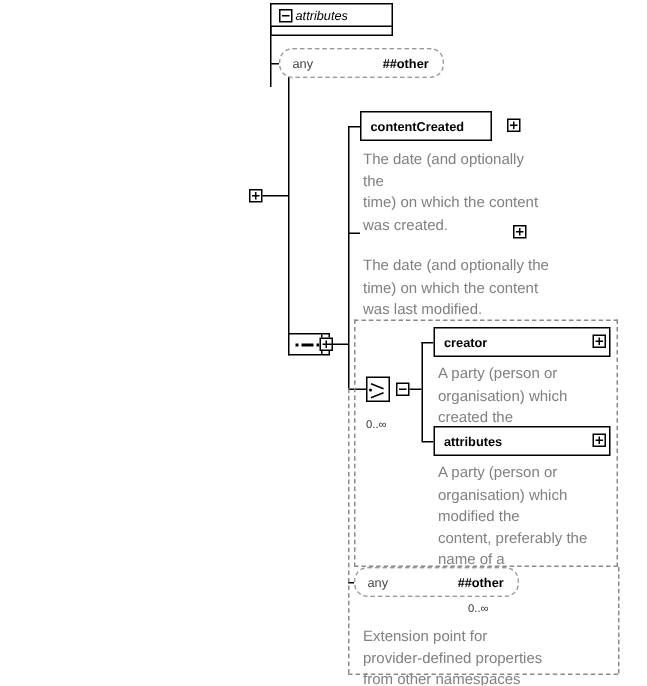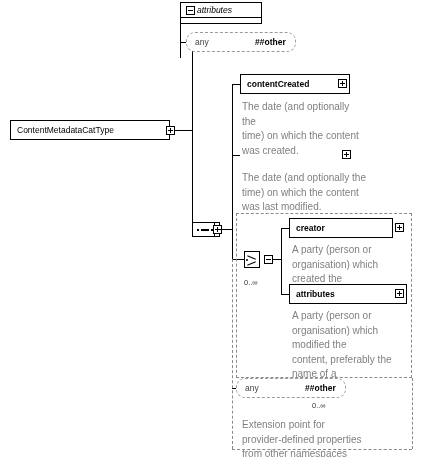--- a/index.html
+++ b/index.html
@@ -91,23 +91,20 @@
   .choice .c2{left:2px;top:11px;transform:rotate(-22deg);}
   .choice .dot{position:absolute;left:1px;top:7px;width:2px;height:2px;background:#000;border-radius:50%;}
 
   .occ{position:absolute;font-size:7.5px;color:#333;}
 </style>
 </head>
 <body>
 
 <div class="canvas">
 
-  <div class="box" style="left:10px;top:120px;width:160px;height:20px;">
-    <span class="lbl">ContentMetadataCatType</span>
-  </div>
   <div class="pm plus" style="left:166px;top:126px;"></div>
 
   <div class="ln h" style="left:175px;top:130px;width:17px;"></div>
   <div class="ln v" style="left:192px;top:34px;height:203px;"></div>
 
   <div class="ln h" style="left:192px;top:34px;width:8px;"></div>
 
   <div class="solidgroup" style="left:180px;top:2px;width:82px;height:22px;"></div>
   <div class="box" style="left:180px;top:2px;width:82px;height:16px;border:1px solid #000;">
     <span class="lbl italic" style="padding-left:16px;font-style:italic;text-align:right;">attributes</span>
@@ -128,21 +125,21 @@
       <i class="d2"></i>
       <i class="d3"></i>
       <span class="bar"></span>
   </div>
   <div class="pm plus" style="left:213px;top:225px;"></div>
 
   <div class="ln h" style="left:220px;top:229px;width:12px;"></div>
   <div class="ln v" style="left:232px;top:84px;height:175px;"></div>
 
   <div class="ln h" style="left:232px;top:84px;width:8px;"></div>
-  <div class="box bold" style="left:240px;top:74px;width:110px;height:20px;">
+  <div class="box bold" style="left:240px;top:74px;width:88px;height:20px;">
     <span class="lbl">contentCreated</span>
   </div>
   <div class="pm plus" style="left:338px;top:79px;"></div>
   <div class="desc" style="left:242px;top:100px;width:120px;">The date (and optionally the
 time) on which the content
 was created.</div>
 
   <div class="ln h" style="left:232px;top:155px;width:8px;"></div>
   <div class="pm plus" style="left:342px;top:150px;"></div>
   <div class="desc" style="left:242px;top:171px;width:125px;">The date (and optionally the
@@ -156,21 +153,21 @@
       <span class="c1"></span>
       <span class="c2"></span>
   </div>
   <div class="pm" style="left:264px;top:255px;"></div>
   <div class="occ" style="left:244px;top:278px;">0..∞</div>
 
   <div class="ln h" style="left:273px;top:259px;width:8px;"></div>
   <div class="ln v" style="left:281px;top:228px;height:66px;"></div>
 
   <div class="ln h" style="left:281px;top:228px;width:8px;"></div>
-  <div class="box bold" style="left:289px;top:218px;width:104px;height:20px;padding-left:20px;">
+  <div class="box bold" style="left:289px;top:218px;width:118px;height:20px;padding-left:20px;">
     <span class="lbl">creator</span>
   </div>
   <div class="pm plus" style="left:395px;top:223px;"></div>
   <div class="desc" style="left:292px;top:243px;width:118px;">A party (person or
 organisation) which created the
 resource.</div>
 
   <div class="ln h" style="left:281px;top:294px;width:8px;"></div>
   <div class="box bold" style="left:289px;top:284px;width:118px;height:20px;">
     <span class="lbl">attributes</span>

